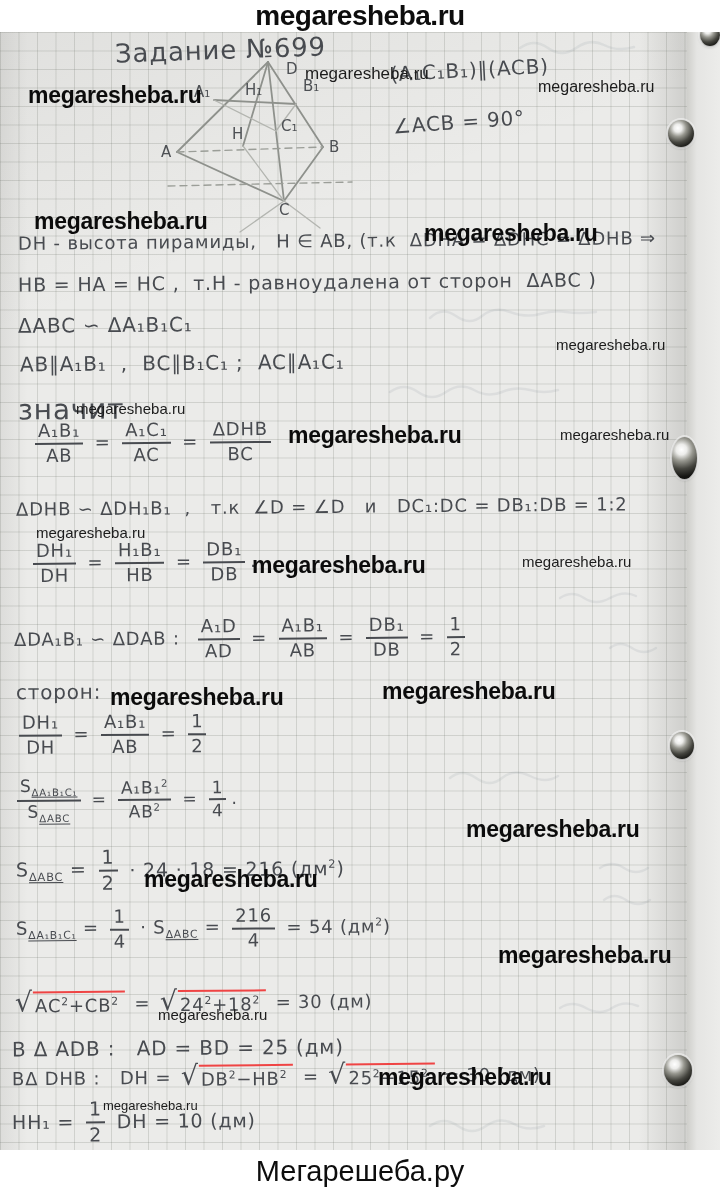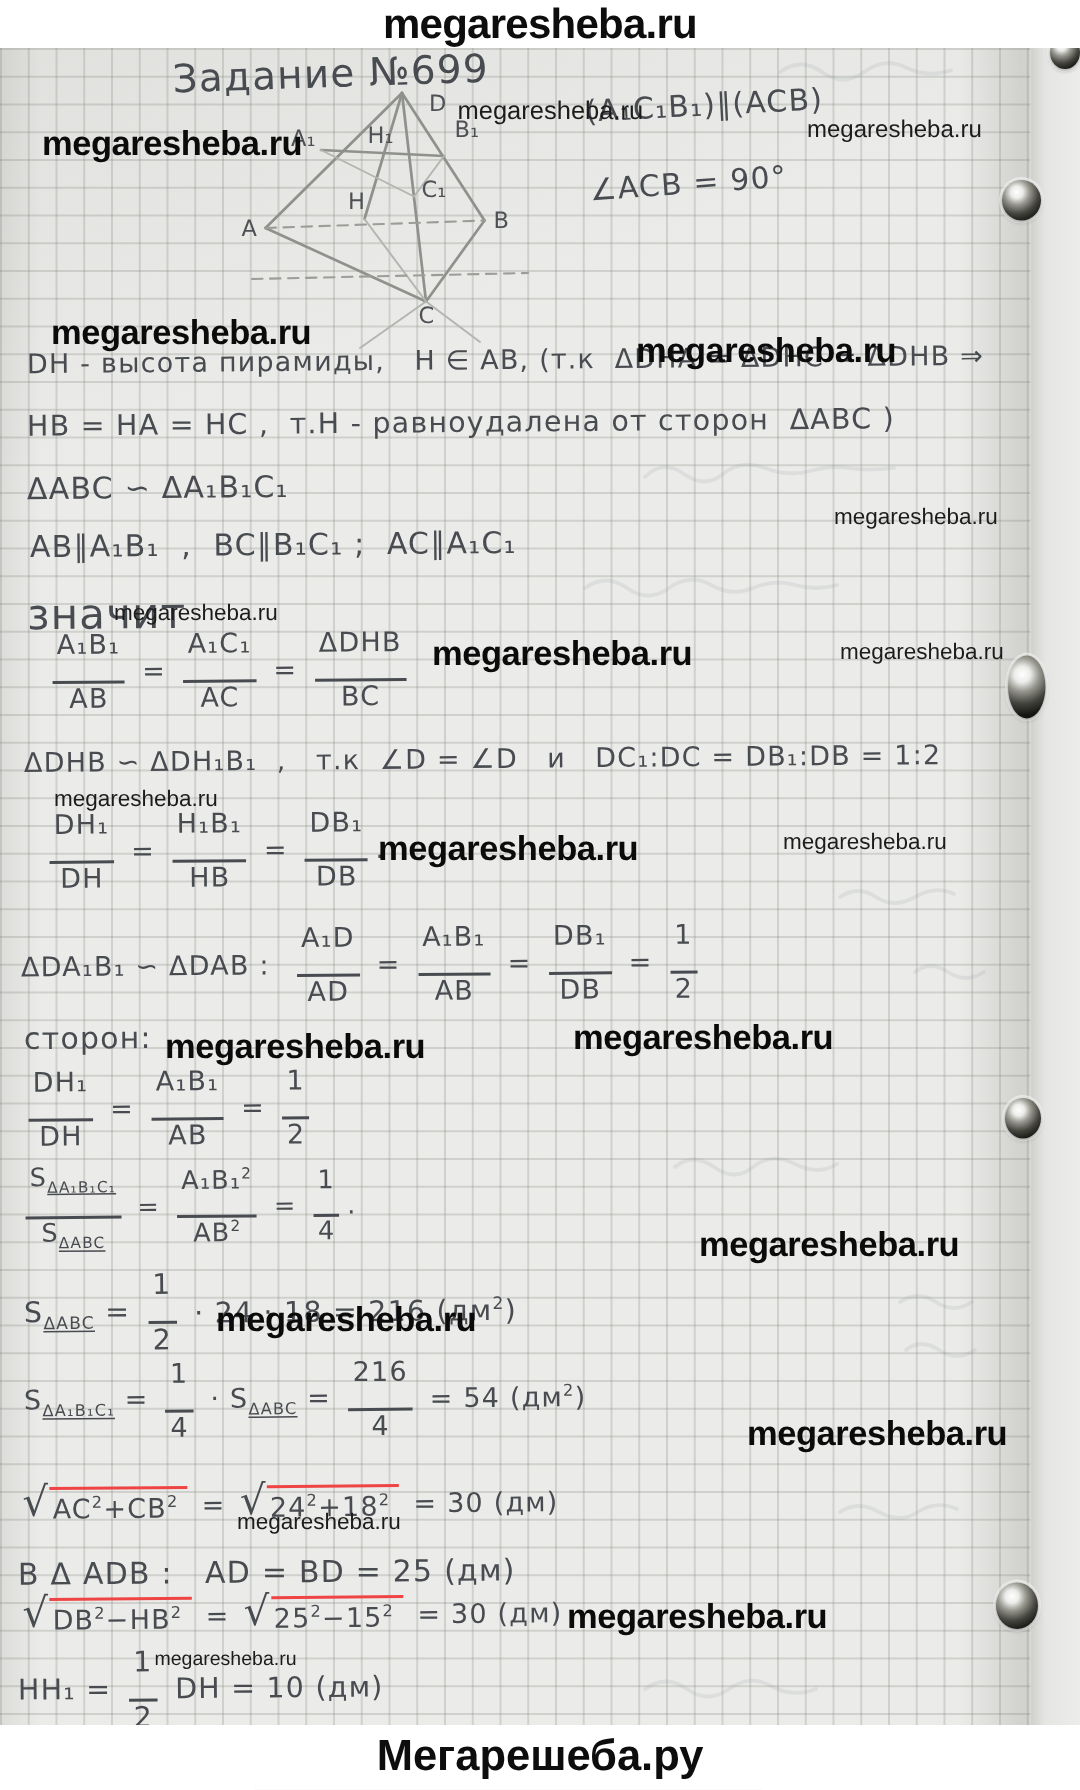--- a/index.html
+++ b/index.html
@@ -18,32 +18,32 @@
       linear-gradient(to right, rgba(90,90,85,.10), transparent 4%),
       linear-gradient(to right, transparent 93%, rgba(110,110,105,.20) 99%),
       linear-gradient(160deg, rgba(100,100,95,.08), transparent 22%);}
   .page-edge{position:absolute;left:687px;top:32px;width:33px;height:1120px;
     background:linear-gradient(to right,#cfcfcb,#e5e5e3 30%,#ececea);z-index:2;}
   
   .band{position:absolute;left:0;right:0;background:#fff;display:flex;
     justify-content:center;align-items:center;z-index:40;
     font-family:"Liberation Sans",sans-serif;color:#0d0d0d;white-space:nowrap;}
   .band.top{top:0;height:32px;font-weight:800;font-size:28px;letter-spacing:-.5px;}
-  .band.bottom{bottom:0;height:43px;font-weight:700;font-size:29px;}
+  .band.bottom{bottom:0;height:43px;font-weight:400;font-size:29px;}
   
   #fig-svg{position:absolute;left:0;top:0;width:720px;height:1193px;z-index:10;pointer-events:none;}
   #ink-layer,#wm-layer,#holes{position:absolute;inset:0;z-index:20;pointer-events:none;}
   #wm-layer{z-index:30;}
   #holes{z-index:35;}
   
   .hand{position:absolute;display:flex;align-items:center;white-space:pre;
     color:#484b50;letter-spacing:.8px;transform:rotate(-.5deg);line-height:1.25;}
   .hand sub{font-size:.6em;text-decoration:underline;} .hand sup{font-size:.6em;}
   .frac{display:inline-flex;flex-direction:column;align-items:center;margin:0 5px;line-height:1.15;}
-  .frac .n{border-bottom:2px solid #484b50;padding:0 3px 12px;}
+  .frac .n{border-bottom:2px solid #484b50;padding:0 3px 1px;}
   .frac .d{padding-top:1px;}
   .sqrt{display:inline-flex;margin:0 3px;}
   .sqrt .sg{font-size:1.5em;line-height:.85;align-self:flex-start;}
   .sqrt .rad{border-top:2px solid #ef4444;padding:2px 6px 0 2px;}
   
   .wm{position:absolute;white-space:nowrap;font-family:"Liberation Sans",sans-serif;color:#0b0b0b;}
   .wm-b{font-weight:800;font-size:23px;letter-spacing:-.3px;}
   .wm-s{font-weight:500;font-size:15px;color:#1c1c1c;}
   
   #fig-svg line{fill:none;stroke-linecap:round;}
@@ -114,21 +114,21 @@
       <div class="hand" style="left: 16px; top: 496px; font-size: 18px;"><span class="t">ΔDHB ∽ ΔDH₁B₁  ,   т.к  ∠D = ∠D   и   DC₁:DC = DB₁:DB = 1:2</span></div>
       <div class="hand" style="left: 28px; top: 540px; font-size: 18px;"><span class="frac"><span class="n">DH₁</span><span class="d">DH</span></span><span class="t"> = </span><span class="frac"><span class="n">H₁B₁</span><span class="d">HB</span></span><span class="t"> = </span><span class="frac"><span class="n">DB₁</span><span class="d">DB</span></span><span class="t">.</span></div>
       <div class="hand" style="left: 14px; top: 616px; font-size: 18px;"><span class="t">ΔDA₁B₁ ∽ ΔDAB :  </span><span class="frac"><span class="n">A₁D</span><span class="d">AD</span></span><span class="t"> = </span><span class="frac"><span class="n">A₁B₁</span><span class="d">AB</span></span><span class="t"> = </span><span class="frac"><span class="n">DB₁</span><span class="d">DB</span></span><span class="t"> = </span><span class="frac"><span class="n">1</span><span class="d">2</span></span></div>
       <div class="hand" style="left: 16px; top: 680px; font-size: 20px;"><span class="t">сторон:</span></div>
       <div class="hand" style="left: 14px; top: 712px; font-size: 18px;"><span class="frac"><span class="n">DH₁</span><span class="d">DH</span></span><span class="t"> = </span><span class="frac"><span class="n">A₁B₁</span><span class="d">AB</span></span><span class="t"> = </span><span class="frac"><span class="n">1</span><span class="d">2</span></span></div>
       <div class="hand" style="left: 12px; top: 776px; font-size: 17px;"><span class="frac"><span class="n">S<sub>ΔA₁B₁C₁</sub></span><span class="d">S<sub>ΔABC</sub></span></span><span class="t"> = </span><span class="frac"><span class="n">A₁B₁<sup>2</sup></span><span class="d">AB<sup>2</sup></span></span><span class="t"> = </span><span class="frac"><span class="n">1</span><span class="d">4</span></span><span class="t">.</span></div>
       <div class="hand" style="left: 16px; top: 846px; font-size: 19px;"><span class="t">S<sub>ΔABC</sub> = </span><span class="frac"><span class="n">1</span><span class="d">2</span></span><span class="t"> · 24 · 18 = 216 (дм<sup>2</sup>)</span></div>
       <div class="hand" style="left: 16px; top: 906px; font-size: 18px;"><span class="t">S<sub>ΔA₁B₁C₁</sub> = </span><span class="frac"><span class="n">1</span><span class="d">4</span></span><span class="t"> · S<sub>ΔABC</sub> = </span><span class="frac"><span class="n">216</span><span class="d">4</span></span><span class="t"> = 54 (дм<sup>2</sup>)</span></div>
       <div class="hand" style="left: 12px; top: 990px; font-size: 18px;"><span class="sqrt"><span class="sg">√</span><span class="rad">AC<sup>2</sup>+CB<sup>2</sup></span></span><span class="t"> = </span><span class="sqrt"><span class="sg">√</span><span class="rad">24<sup>2</sup>+18<sup>2</sup></span></span><span class="t"> = 30 (дм)</span></div>
       <div class="hand" style="left: 12px; top: 1036px; font-size: 20px;"><span class="t">В Δ ADB :   AD = BD = 25 (дм)</span></div>
-      <div class="hand" style="left: 12px; top: 1064px; font-size: 18px;"><span class="sqrt"><span class="sg">√</span><span class="rad">DB<sup>2</sup>−HB<sup>2</sup></span></span><span class="t"> = </span><span class="sqrt"><span class="sg">√</span><span class="rad">25<sup>2</sup>−15<sup>2</sup></span></span><span class="t"> = 30 (дм)</span></div>
+      <div class="hand" style="left: 12px; top: 1064px; font-size: 18px;"><span class="t">ВΔ DHB :   DH = </span><span class="sqrt"><span class="sg">√</span><span class="rad">DB<sup>2</sup>−HB<sup>2</sup></span></span><span class="t"> = </span><span class="sqrt"><span class="sg">√</span><span class="rad">25<sup>2</sup>−15<sup>2</sup></span></span><span class="t"> = 30 (дм)</span></div>
       <div class="hand" style="left: 12px; top: 1098px; font-size: 19px;"><span class="t">HH₁ = </span><span class="frac"><span class="n">1</span><span class="d">2</span></span><span class="t"> DH = 10 (дм)</span></div>
     </div>
   <div id="wm-layer">
       <span class="wm wm-b" style="left: 28px; top: 82px;">megaresheba.ru</span>
       <span class="wm wm-s" style="left: 305px; top: 64px; font-size: 17px;">megaresheba.ru</span>
       <span class="wm wm-s" style="left: 538px; top: 78px; font-size: 16px;">megaresheba.ru</span>
       <span class="wm wm-b" style="left: 34px; top: 208px;">megaresheba.ru</span>
       <span class="wm wm-b" style="left: 424px; top: 220px;">megaresheba.ru</span>
       <span class="wm wm-s" style="left: 556px; top: 336px;">megaresheba.ru</span>
       <span class="wm wm-s" style="left: 76px; top: 400px;">megaresheba.ru</span>

